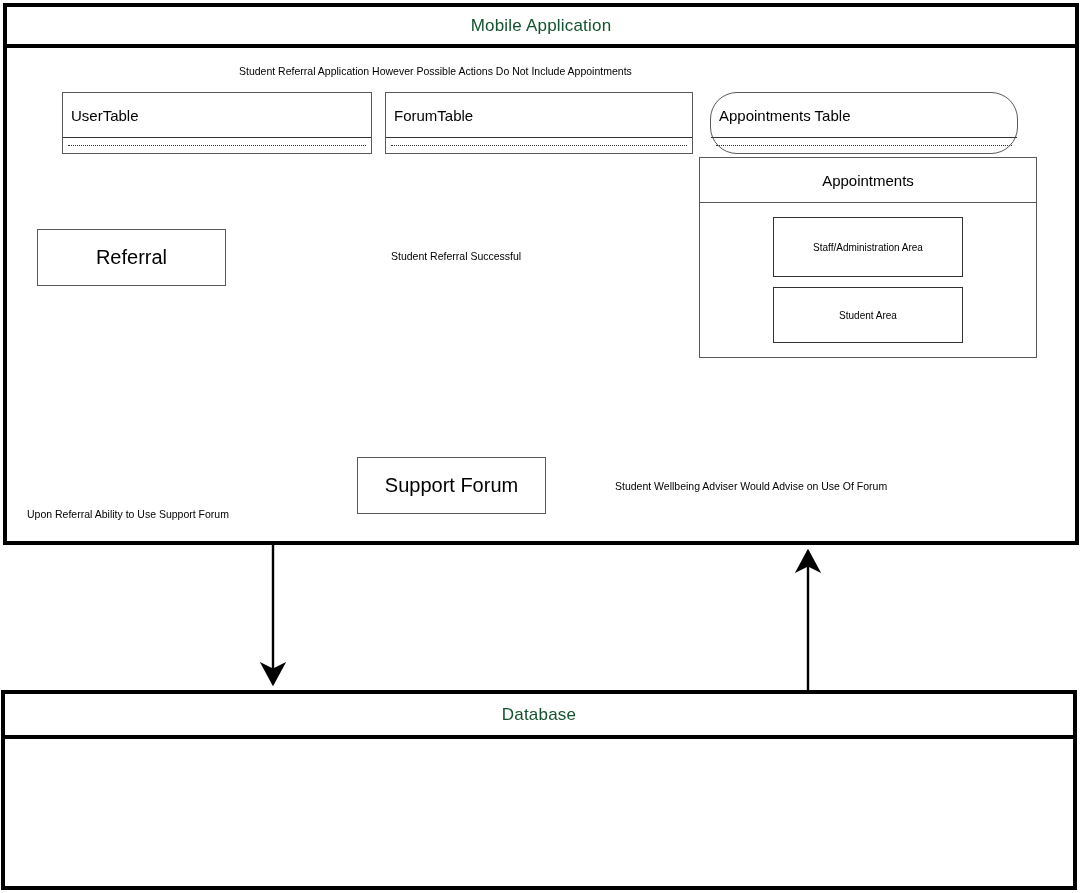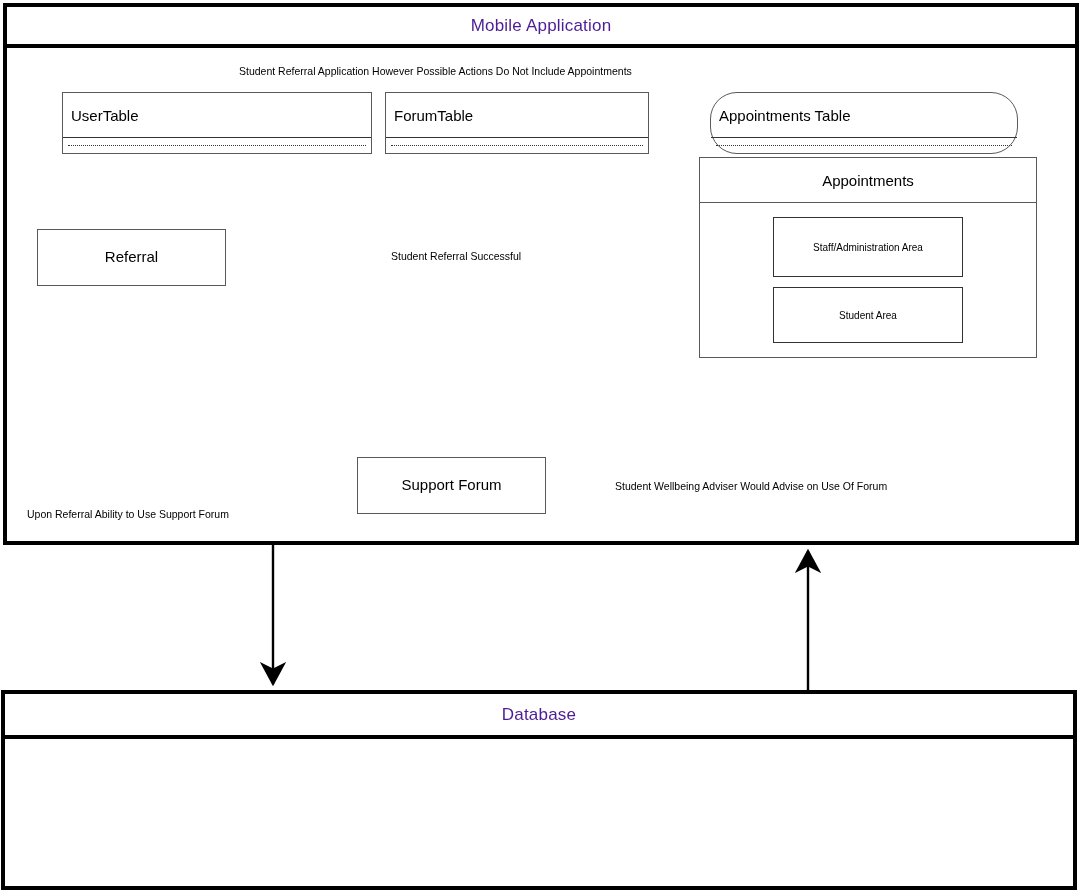--- a/index.html
+++ b/index.html
@@ -35,21 +35,21 @@
     border-bottom: 4px solid #000000;
     display: flex;
     align-items: center;
     justify-content: center;
     background: #ffffff;
   }
   .container-title {
     font-size: 17px;
     font-weight: 400;
     letter-spacing: 0.2px;
-    color: #4c1d95;
+    color: #14532d;
   }
   .container-body {
     position: absolute;
     left: 0;
     right: 0;
     bottom: 0;
     background: #ffffff;
   }
   
   #mobile-app {
@@ -80,21 +80,21 @@
   
   .node {
     position: absolute;
     box-sizing: border-box;
     border: 1.5px solid #595959;
     background: #ffffff;
     display: flex;
     align-items: center;
     justify-content: center;
     text-align: center;
-    font-size: 15px;
+    font-size: 20px;
     color: #000000;
     line-height: 1.25;
     padding: 2px 6px;
   }
   #node-referral {
     left: 37px;
     top: 229px;
     width: 189px;
     height: 57px;
   }
@@ -184,21 +184,21 @@
     box-sizing: border-box;
     display: flex;
     align-items: center;
     padding: 0 5px;
   }
   .db-table-rows .dashline {
     width: 100%;
     border-top: 1.5px dotted #333333;
   }
   #db-table-user { left: 62px; width: 310px; }
-  #db-table-forum { left: 385px; width: 264px; padding-left: 8px; }
+  #db-table-forum { left: 385px; width: 308px; padding-left: 8px; }
   #db-table-appointments { left: 710px; width: 308px; border-radius: 27px; }
 
   
   #edges {
     position: absolute;
     left: 0;
     top: 0;
     width: 1082px;
     height: 893px;
     pointer-events: none;

